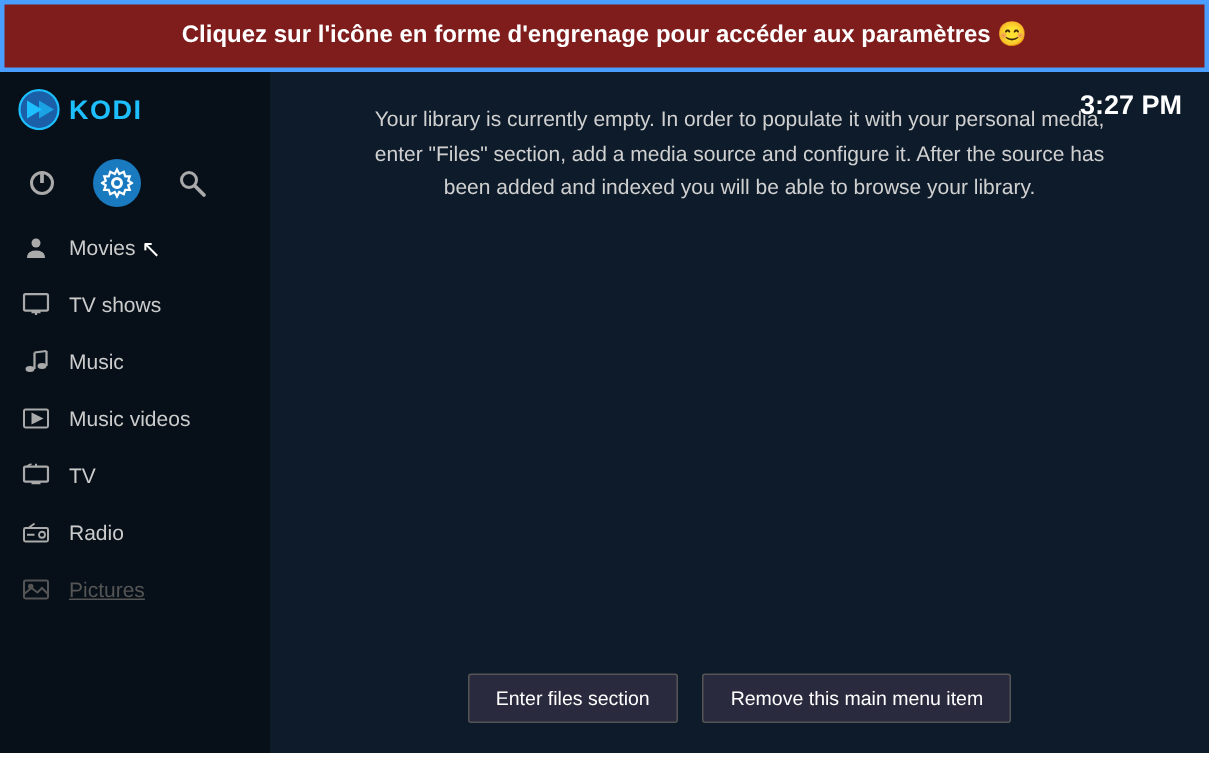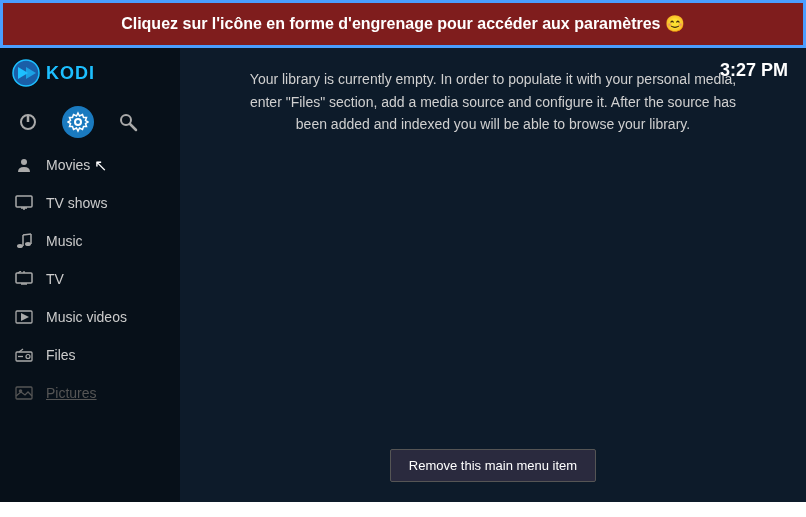--- a/index.html
+++ b/index.html
@@ -259,50 +259,50 @@
             <line x1="8" y1="14" x2="8" y2="3" stroke="#aaa" stroke-width="1.5"></line>
             <line x1="16" y1="12" x2="16" y2="2" stroke="#aaa" stroke-width="1.5"></line>
             <line x1="8" y1="3" x2="16" y2="2" stroke="#aaa" stroke-width="1.5"></line>
           </svg>
         </div>
         <span class="menu-label">Music</span>
       </div>
 
       <div class="menu-item">
         <div class="menu-icon">
+          <svg width="18" height="14" viewBox="0 0 18 14">
+            <rect x="1" y="1" width="16" height="12" rx="1" fill="none" stroke="#aaa" stroke-width="1.3"></rect>
+            <polygon points="6,3 6,11 14,7" fill="#aaa"></polygon>
+          </svg>
+        </div>
+        <span class="menu-label">Music videos</span>
+      </div>
+
+      <div class="menu-item">
+        <div class="menu-icon">
           <svg width="18" height="16" viewBox="0 0 18 16">
             <rect x="1" y="2" width="16" height="10" rx="1" fill="none" stroke="#aaa" stroke-width="1.5"></rect>
             <line x1="6" y1="13" x2="12" y2="13" stroke="#aaa" stroke-width="1.5"></line>
             <line x1="3" y1="2" x2="6" y2="0" stroke="#aaa" stroke-width="1.3"></line>
             <line x1="9" y1="2" x2="9" y2="0" stroke="#aaa" stroke-width="1.3"></line>
           </svg>
         </div>
         <span class="menu-label">TV</span>
       </div>
 
       <div class="menu-item">
         <div class="menu-icon">
           <svg width="18" height="14" viewBox="0 0 18 14">
-            <rect x="1" y="1" width="16" height="12" rx="1" fill="none" stroke="#aaa" stroke-width="1.3"></rect>
-            <polygon points="6,3 6,11 14,7" fill="#aaa"></polygon>
-          </svg>
-        </div>
-        <span class="menu-label">Music videos</span>
-      </div>
-
-      <div class="menu-item">
-        <div class="menu-icon">
-          <svg width="18" height="14" viewBox="0 0 18 14">
             <rect x="1" y="4" width="16" height="9" rx="1" fill="none" stroke="#aaa" stroke-width="1.3"></rect>
             <circle cx="13" cy="8.5" r="2" fill="none" stroke="#aaa" stroke-width="1.2"></circle>
             <line x1="3" y1="8.5" x2="8" y2="8.5" stroke="#aaa" stroke-width="1.3"></line>
             <line x1="4" y1="4" x2="8" y2="1" stroke="#aaa" stroke-width="1.2"></line>
           </svg>
         </div>
-        <span class="menu-label">Files</span>
+        <span class="menu-label">Radio</span>
       </div>
 
 
 
       <div class="menu-item dim">
         <div class="menu-icon">
           <svg width="18" height="14" viewBox="0 0 18 14">
             <rect x="1" y="1" width="16" height="12" rx="1" fill="none" stroke="#555" stroke-width="1.3"></rect>
             <circle cx="5.5" cy="5" r="1.8" fill="#555"></circle>
             <polyline points="1,10 6,6 10,9 13,6 17,10" fill="none" stroke="#555" stroke-width="1.3"></polyline>
@@ -314,19 +314,20 @@
     </div>
   </div>
 
   <div id="main-content">
 
     <div id="top-right-time">3:27 PM</div>
 
     <div id="library-message-container">
       <p id="library-message-text">Your library is currently empty. In order to populate it with your personal media, enter "Files" section, add a media source and configure it. After the source has been added and indexed you will be able to browse your library.</p>
       <div id="library-buttons">
+        <button class="library-btn">Enter files section</button>
         <button class="library-btn">Remove this main menu item</button>
       </div>
     </div>
 
   </div>
 
 </div>
 
 </body></html>

